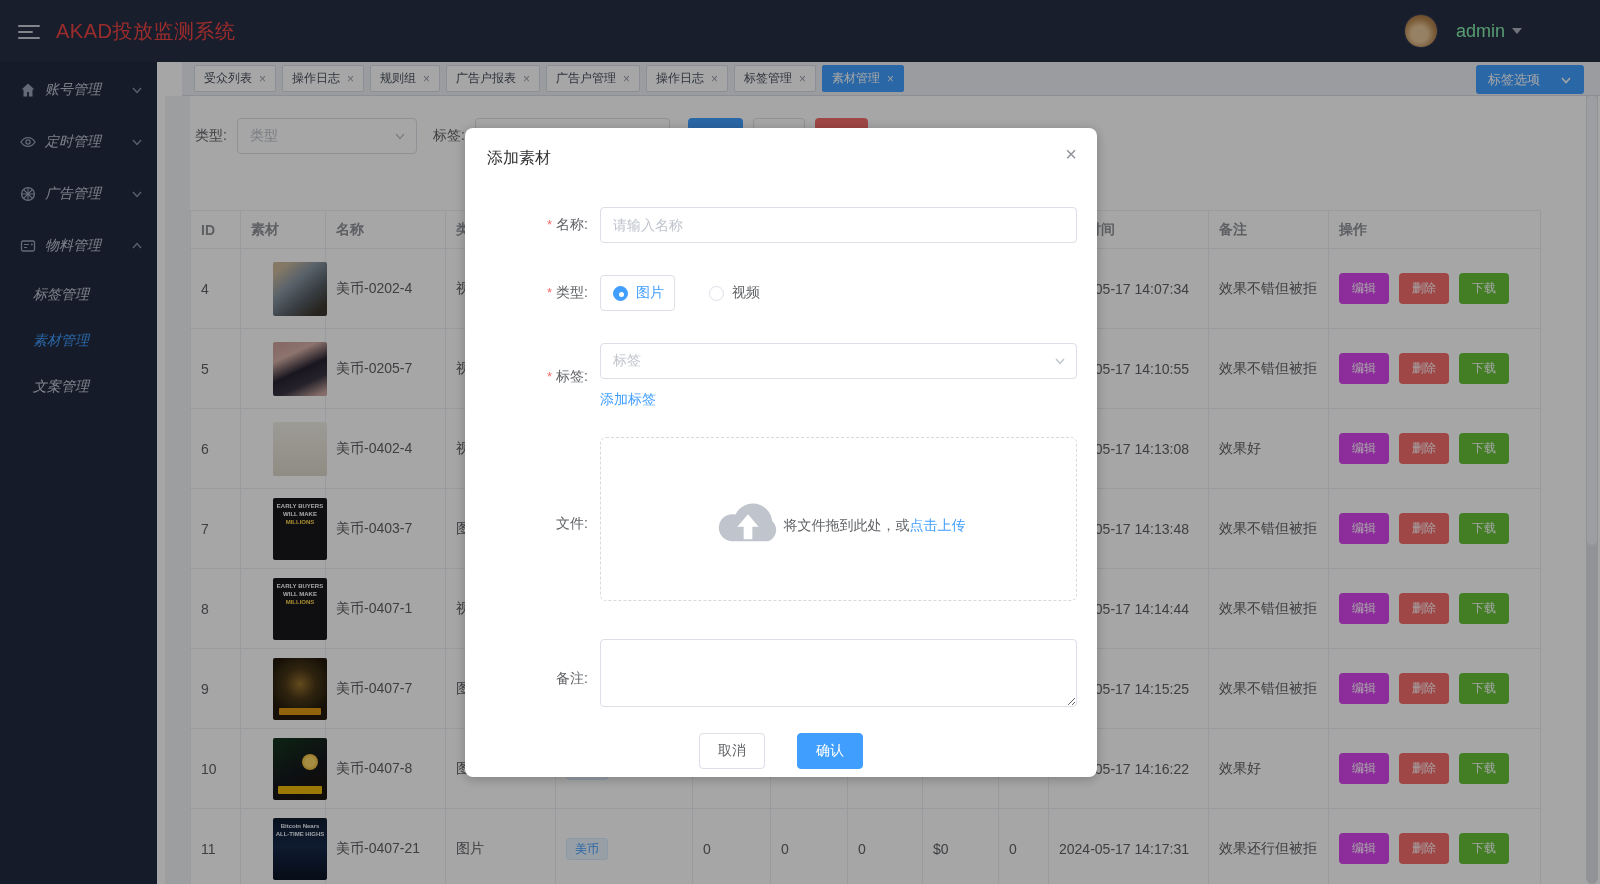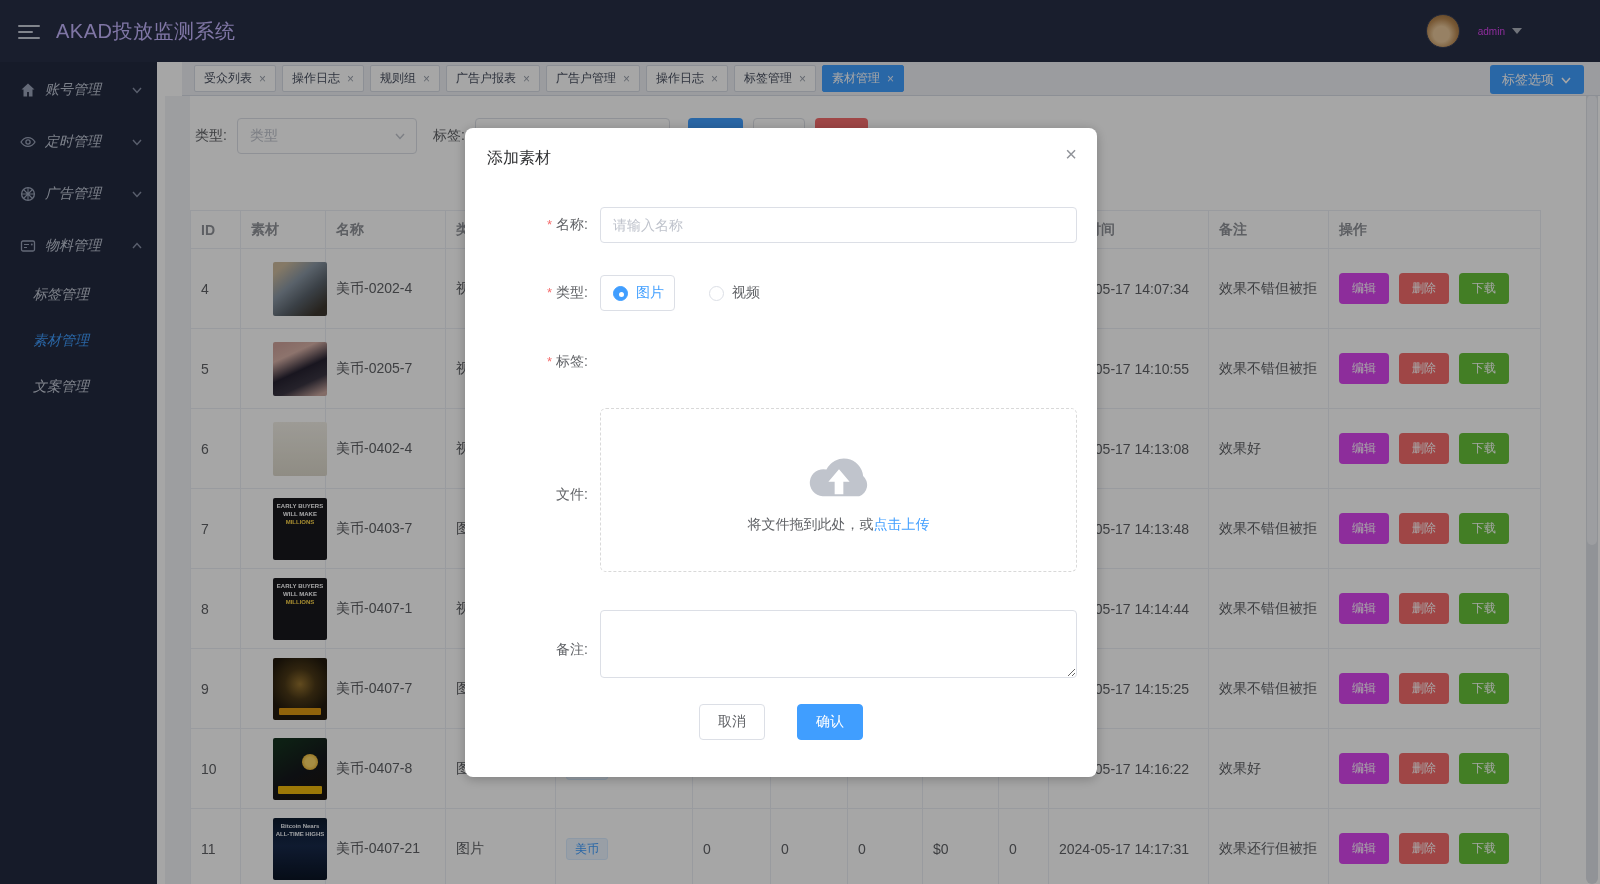--- a/index.html
+++ b/index.html
@@ -4,42 +4,42 @@
 <style>
   * { margin:0; padding:0; box-sizing:border-box; }
   html,body { width:1600px; height:884px; overflow:hidden; }
   body { position:relative; font-family:"Liberation Sans",sans-serif; background:#fff; font-size:14px; }
 
   
   .app-header { position:absolute; left:0; top:0; width:1600px; height:62px; background:#272e45; display:flex; align-items:center; z-index:10; }
   .burger { margin-left:18px; width:22px; height:20px; cursor:pointer; }
   .burger i { display:block; height:2px; background:#c7ccd8; margin:4px 0; border-radius:1px; }
   .burger i.short { width:70%; }
-  .app-title { margin-left:16px; color:#c4b5fd; font-size:20px; letter-spacing:.5px; }
+  .app-title { margin-left:16px; color:#ef4444; font-size:20px; letter-spacing:.5px; }
   .user-zone { position:absolute; right:78px; top:14px; display:flex; align-items:center; cursor:pointer; }
   .avatar { width:34px; height:34px; border-radius:50%; background:radial-gradient(circle at 45% 60%, #e8c79a 0 30%, #b98952 60%, #7c5a33 100%); border:1px solid #3a4158; }
-  .user-name { color:#d946ef; font-size:10px; margin-left:18px; }
+  .user-name { color:#86efac; font-size:18px; margin-left:18px; }
   .caret-down { width:0; height:0; border-left:5px solid transparent; border-right:5px solid transparent; border-top:6px solid #aeb2bd; margin-left:7px; }
 
   
   .sidebar { position:absolute; left:0; top:62px; width:157px; height:822px; background:#232a40; z-index:10; padding-top:2px;font-style:italic; }
   .side-item { height:52px; display:flex; align-items:center; padding:0 14px 0 20px; color:#bfc6d4; cursor:pointer; font-size:14px; }
   .side-item .mi { width:16px; height:16px; margin-right:9px; flex:0 0 16px; }
   .side-item .lbl { flex:1; }
   .sub-item { height:46px; display:flex; align-items:center; padding-left:33px; color:#c4cad6; cursor:pointer; font-size:14px; }
   .sub-item.active { color:#409EFF; }
   .chev { width:12px; height:12px; }
 
   
   .tabbar { position:absolute; left:182px; top:62px; width:1435px; height:34px; background:#eef0f4; border-bottom:1px solid #d8dce5; z-index:5; display:flex; align-items:center; padding-left:6px; }
   .tab { height:27px; display:inline-flex; align-items:center; background:#fff; border:1px solid #d8dce5; color:#495060; font-size:12px; padding:0 9px; margin-left:6px; cursor:pointer; border-radius:2px; }
   .tab .x { margin-left:7px; font-size:12px; color:#9aa0ab; }
   .tab.active { background:#409EFF; border-color:#409EFF; color:#fff; }
   .tab.active .x { color:#e8f1ff; }
-  .tag-options-btn { position:absolute; right:33px; top:3px; height:29px; padding:0 12px; background:#409EFF; color:#fff; border:none; border-radius:3px; font-size:13px; display:flex; align-items:center; gap:6px; cursor:pointer; }
+  .tag-options-btn { position:absolute; right:33px; top:3px; height:29px; padding:0 12px; background:#409EFF; color:#fff; border:none; border-radius:3px; font-size:13px; display:flex; align-items:center; gap:20px; cursor:pointer; }
 
   
   .content { position:absolute; left:165px; top:96px; width:1435px; height:788px; background:#fff; z-index:1; }
   .left-strip { position:absolute; left:0; top:0; width:25px; height:788px; background:#f2f3f6; }
   .filter-row { position:absolute; left:30px; top:22px; display:flex; align-items:center; }
   .f-label { color:#606266; margin-right:10px; }
   .sel { height:36px; background:#fff; border:1px solid #dcdfe6; border-radius:4px; display:flex; align-items:center; justify-content:space-between; padding:0 10px 0 12px; color:#bfc3cc; cursor:pointer; }
   .sel-type { width:180px; margin-right:16px; }
   .sel-tag { width:195px; margin-right:8px; }
   .fbtn { height:36px; border-radius:4px; border:1px solid transparent; margin-left:10px; cursor:pointer; }
@@ -96,21 +96,21 @@
   .radio { display:flex; align-items:center; gap:8px; cursor:pointer; }
   .rdot { width:15px; height:15px; border-radius:50%; border:1px solid #dcdfe6; background:#fff; position:relative; }
   .radio.sel .rdot { background:#409EFF; border-color:#409EFF; }
   .radio.sel .rdot::after { content:""; position:absolute; left:5px; top:5px; width:5px; height:5px; border-radius:50%; background:#fff; }
   .radio .rlbl { color:#606266; }
   .radio.sel .rlbl { color:#409EFF; }
   .row-tag { margin-bottom:28px; }
   .add-tag-link { display:inline-block; margin-top:12px; color:#409EFF; font-size:14px; text-decoration:none; cursor:pointer; }
   .row-file { margin-bottom:38px; }
   .row-file .flabel { line-height:22px; padding-top:8px; }
-  .upload { width:477px; height:164px; border:1px dashed #d9d9d9; border-radius:6px; display:flex; flex-direction:column; align-items:center; justify-content:center; cursor:pointer; }
+  .upload { width:477px; height:164px; border:1px dashed #d9d9d9; border-radius:6px; display:flex; align-items:center; justify-content:center; cursor:pointer; }
   .upload-text { margin-top:14px; color:#606266; font-size:14px; }
   .upload-text .link { color:#409EFF; }
   .row-note { margin-bottom:23px; }
   .row-note .flabel { line-height:22px; padding-top:6px; }
   .ta { width:100%; height:68px; border:1px solid #dcdfe6; border-radius:4px; padding:6px 10px; font-size:14px; color:#606266; font-family:inherit; resize:vertical; }
   .dlg-footer { text-align:center; }
   .dbtn { height:36px; min-width:66px; border-radius:4px; font-size:14px; cursor:pointer; margin:0 14px; padding:0 16px; }
   .dbtn.cancel { background:#fff; border:1px solid #dcdfe6; color:#606266; }
   .dbtn.confirm { background:#409EFF; border:1px solid #409EFF; color:#fff; }
 </style>
@@ -484,20 +484,29 @@
           <span class="radio">
             <span class="rdot"></span>
             <span class="rlbl">视频</span>
           </span>
         </div>
       </div>
     </div>
 
     <div class="frow row-tag">
       <div class="flabel"><span class="req">*</span><span>标签:</span></div>
+      <div class="fctrl">
+        <div class="sel">
+          <span>标签</span>
+          <svg class="chev" viewBox="0 0 12 12">
+              <polyline points="2,4 6,8.5 10,4" fill="none" stroke="#c0c4cc" stroke-width="1.4"></polyline>
+            </svg>
+        </div>
+        <a class="add-tag-link">添加标签</a>
+      </div>
     </div>
 
     <div class="frow row-file">
       <div class="flabel"><span>文件:</span></div>
       <div class="fctrl">
         <div class="upload">
           <svg width="72" height="56" viewBox="0 0 72 58">
             <path d="M19 52 a14 14 0 1 1 4 -27.6 A20 20 0 0 1 61 31 A12.5 12.5 0 0 1 57 52 Z" fill="#c0c4cc"></path>
             <polygon points="36,24 25,37 31.5,37 31.5,50 40.5,50 40.5,37 47,37" fill="#ffffff"></polygon>
           </svg>

